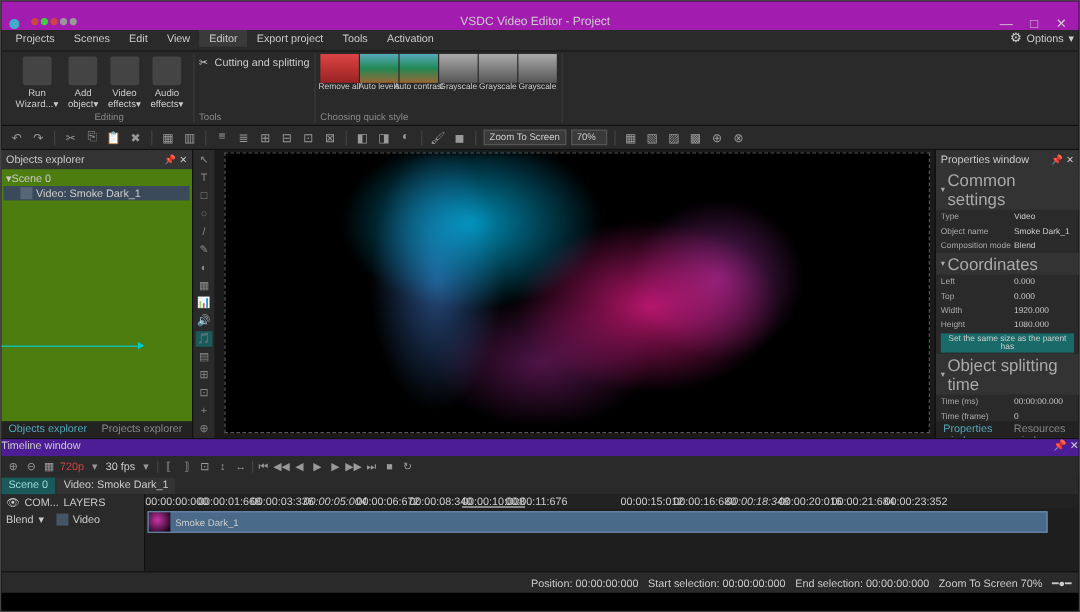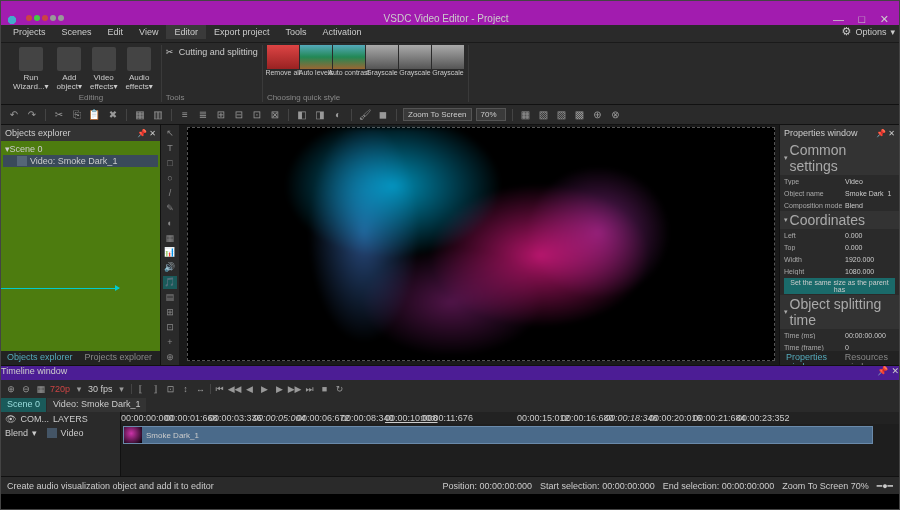--- a/index.html
+++ b/index.html
@@ -404,21 +404,20 @@
         </div>
    <div class="clip">
     <div class="cthumb"></div>
     <span class="clabel">Smoke Dark_1</span>
    </div>
   </div>
  </div>
 </div>
 
 <div class="statusbar">
- <span>Create audio visualization object and add it to editor</span>
  <div class="sright">
   <span><span>Position:</span> <span>00:00:00:000</span></span>
   <span><span>Start selection:</span> <span>00:00:00:000</span></span>
   <span><span>End selection:</span> <span>00:00:00:000</span></span>
   <span><span>Zoom To Screen</span> <span>70%</span></span>
   <span>━●━</span>
  </div>
 </div>
 
 </body></html>

